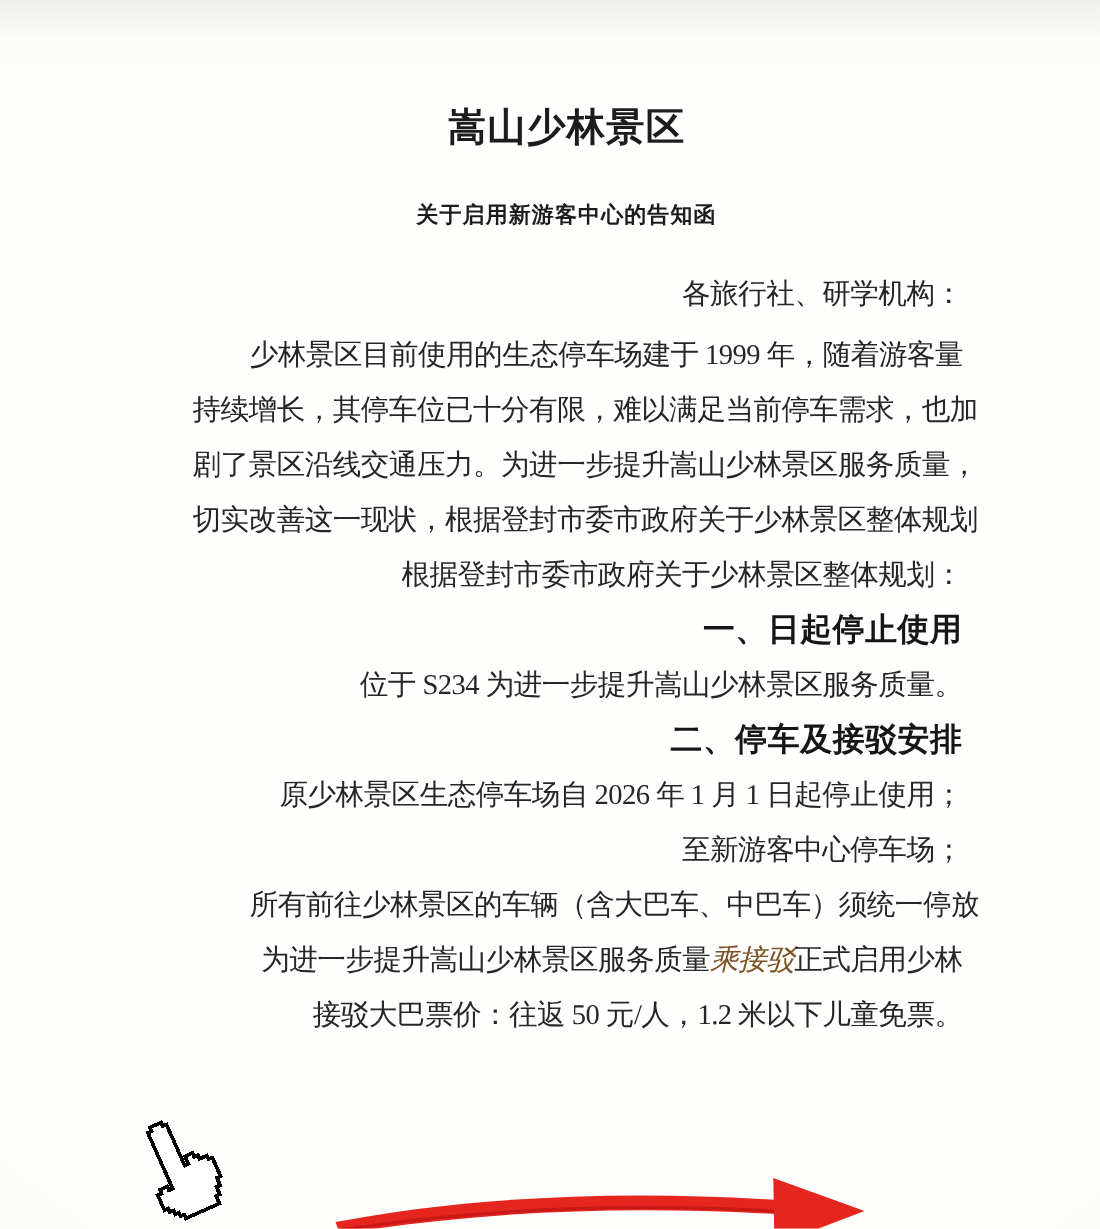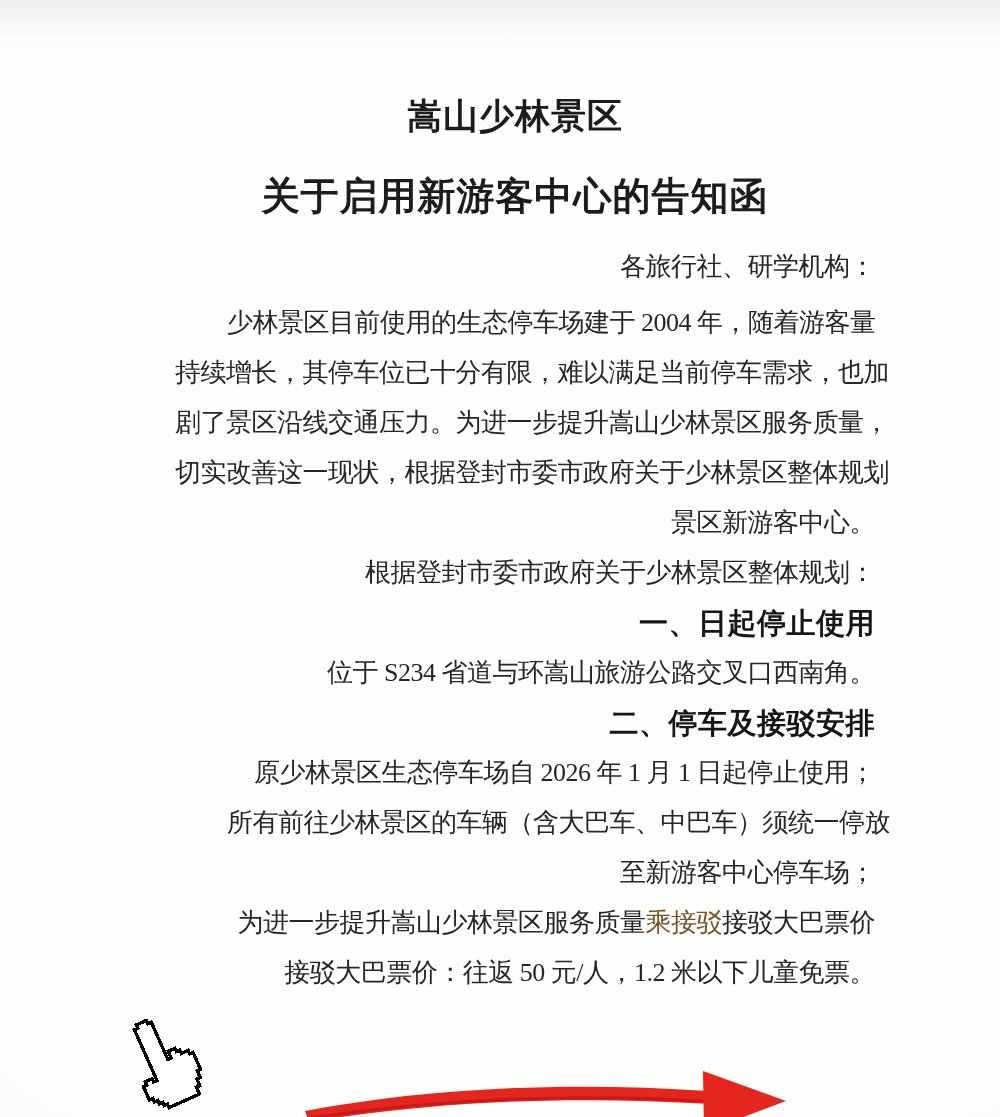--- a/index.html
+++ b/index.html
@@ -13,65 +13,64 @@
     background:
       linear-gradient(180deg, rgba(236,236,233,.85) 0px, rgba(250,250,248,.4) 40px, rgba(253,253,252,0) 90px),
       radial-gradient(130% 110% at 52% 45%, #fefefd 55%, #f7f7f5 88%, #f1f1ee 100%);
     color:#232323;
   }
   .titles{
     position:absolute;left:35px;top:96px;width:960px;text-align:center;
     font-family:"Liberation Sans", sans-serif;font-weight:700;color:#1c1c1c;
   }
   .title-org{font-size:35px;letter-spacing:1px;line-height:40px;}
-  .title-subject{font-size:38px;letter-spacing:1px;line-height:36px;margin-top:42px;}
+  .title-subject{font-size:20px;letter-spacing:1px;line-height:36px;margin-top:42px;}
   .doc-body{
     position:absolute;left:175px;top:242px;width:700px;text-align:right;
   }
   .doc-line{
     height:50px;line-height:50px;white-space:nowrap;
     font-size:26px;letter-spacing:-0.5px;color:#262626;
   }
   .doc-line.salutation{margin-bottom:6px;}
   .doc-line.indent{text-indent:52px;}
   .doc-line.heading{
     font-family:"Liberation Sans", sans-serif;font-weight:700;
     font-size:29px;letter-spacing:0.5px;color:#161616;
   }
-  .hl{color:#7c5326;}
+  .hl{color:#7c5326;font-style:italic;}
   .overlay{
     position:absolute;left:0;top:0;width:1000px;height:1117px;pointer-events:none;
   }
 </style>
 </head>
 <body>
 
 <div class="page">
 
   <div class="titles">
     <div class="title-org">嵩山少林景区</div>
     <div class="title-subject">关于启用新游客中心的告知函</div>
   </div>
 
   <div class="doc-body">
     <div class="doc-line salutation">各旅行社、研学机构：</div>
     <div id="doc-lines">
-        <div class="doc-line indent">少林景区目前使用的生态停车场建于 2004 年，随着游客量</div>
+        <div class="doc-line indent">少林景区目前使用的生态停车场建于 1999 年，随着游客量</div>
         <div class="doc-line">持续增长，其停车位已十分有限，难以满足当前停车需求，也加</div>
         <div class="doc-line">剧了景区沿线交通压力。为进一步提升嵩山少林景区服务质量，</div>
         <div class="doc-line">切实改善这一现状，根据登封市委市政府关于少林景区整体规划</div>
-        <div class="doc-line">景区新游客中心。</div>
         <div class="doc-line indent">根据登封市委市政府关于少林景区整体规划：</div>
         <div class="doc-line heading">一、日起停止使用</div>
-        <div class="doc-line">位于 S234 省道与环嵩山旅游公路交叉口西南角。</div>
+        <div class="doc-line">位于 S234 为进一步提升嵩山少林景区服务质量。</div>
         <div class="doc-line heading">二、停车及接驳安排</div>
         <div class="doc-line indent">原少林景区生态停车场自 2026 年 1 月 1 日起停止使用；</div>
+        <div class="doc-line">至新游客中心停车场；</div>
         <div class="doc-line indent">所有前往少林景区的车辆（含大巴车、中巴车）须统一停放</div>
-        <div class="doc-line">至新游客中心停车场；</div>
-        <div class="doc-line indent"><span>为进一步提升嵩山少林景区服务质量</span><span class="hl" style="color: rgb(124, 83, 38);">乘接驳</span><span>接驳大巴票价</span></div>
+        <div class="doc-line indent"><span>为进一步提升嵩山少林景区服务质量</span><span class="hl" style="color: rgb(124, 83, 38);">乘接驳</span><span>正式启用少林</span></div>
         <div class="doc-line indent">接驳大巴票价：往返 50 元/人，1.2 米以下儿童免票。</div>
       </div>
   </div>
 
   <svg class="overlay" viewBox="0 0 1000 1117">
 
     <g transform="translate(116,1034) rotate(-24) scale(3.7)">
       <path id="hand-path" d="M6 0 H9 V1 H10 V12 H11 V10 H13 V11 H14 V12 H16 V13 H17 V18 H16 V20 H15 V22 H14 V24 H5 V23 H4 V22 H3 V21 H2 V20 H1 V16 H2 V15 H4 V16 H5 V1 H6 Z" fill="#ffffff" stroke="#000000" stroke-width="0.9" stroke-linejoin="miter" shape-rendering="crispEdges"></path>
     </g>
 

